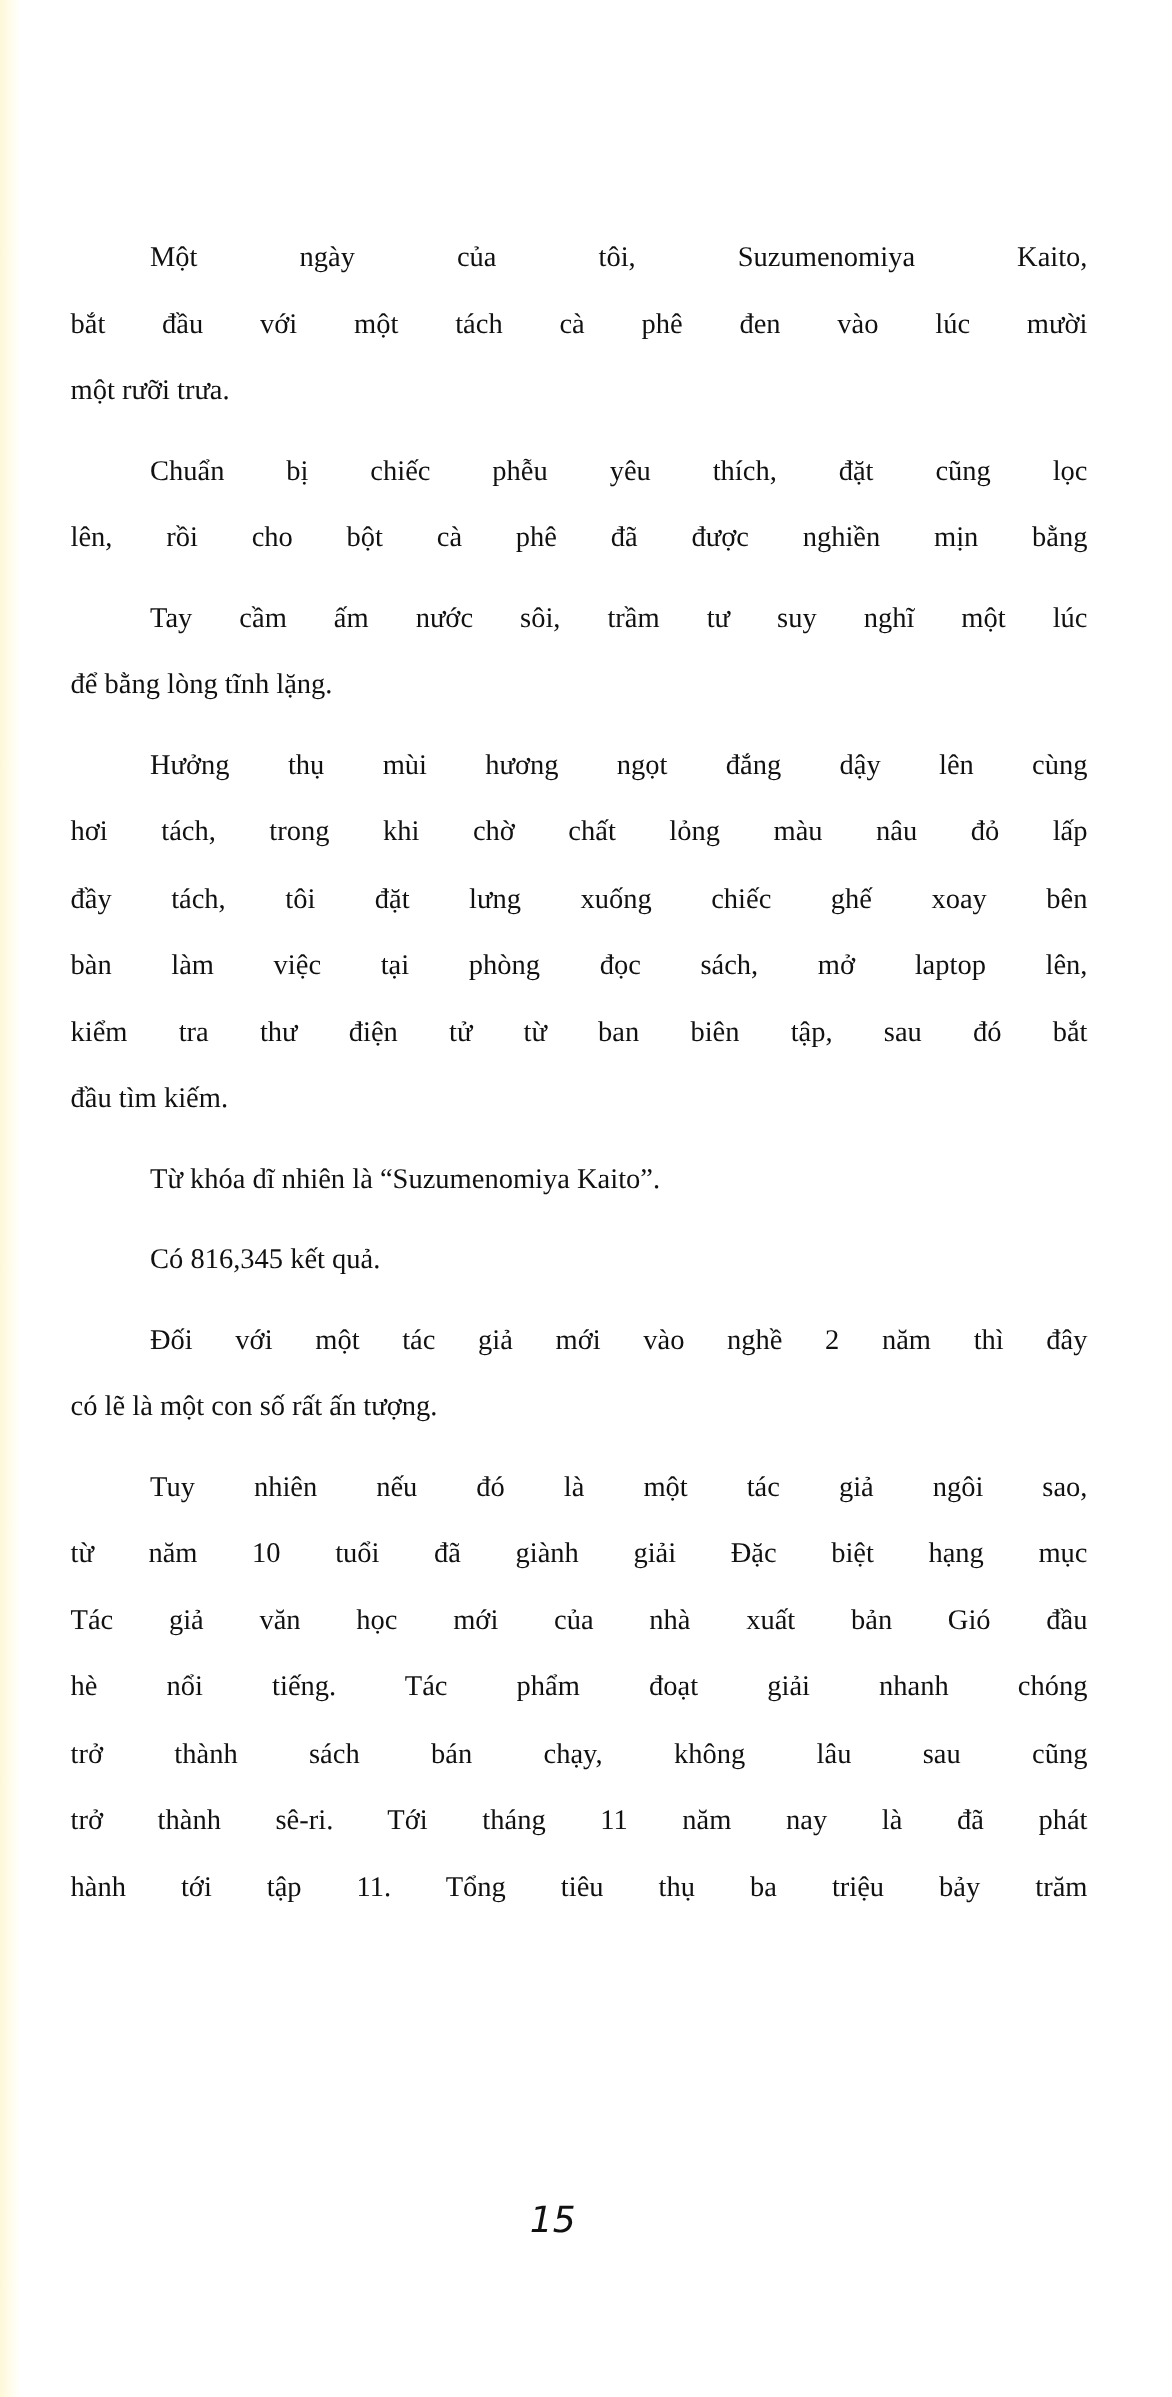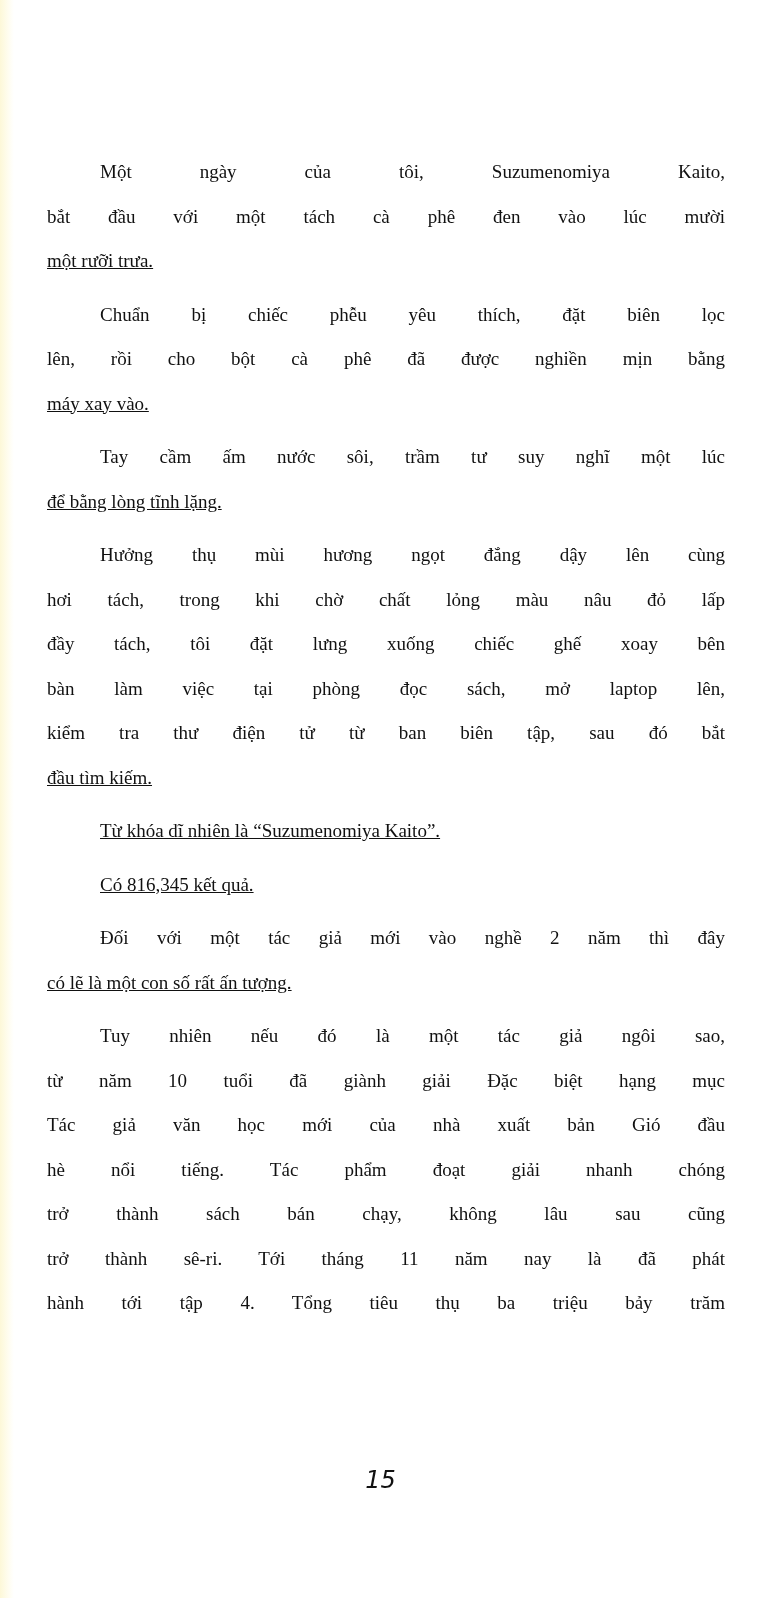--- a/index.html
+++ b/index.html
@@ -35,55 +35,52 @@
       height: 44.5px;
       line-height: 44.5px;
       font-size: 19px;
       text-align: justify;
       text-align-last: justify;
       white-space: nowrap;
       overflow: visible;
     }
     .line.last {
       text-align-last: left;
-      text-decoration: underline;
     }
     .line.indent {
       text-indent: 53px;
     }
     .page-number {
       position: absolute;
       left: 0;
       width: 737px;
       top: 1466px;
       text-align: center;
       font-size: 24px;
       font-style: italic;
       font-family: "DejaVu Sans", sans-serif;
       color: #111;
-      padding-left: 12px;
     }
   </style>
 </head>
 <body>
 
 <div class="edge-tint"></div>
 
 <div class="page-body">
 
   <div class="para">
     <span class="line indent">Một ngày của tôi, Suzumenomiya Kaito,</span>
     <span class="line">bắt đầu với một tách cà phê đen vào lúc mười</span>
     <span class="line last">một rưỡi trưa.</span>
   </div>
 
   <div class="para">
-    <span class="line indent">Chuẩn bị chiếc phễu yêu thích, đặt biên lọc</span>
+    <span class="line indent">Chuẩn bị chiếc phễu yêu thích, đặt cũng lọc</span>
     <span class="line">lên, rồi cho bột cà phê đã được nghiền mịn bằng</span>
-    <span class="line last">máy xay vào.</span>
   </div>
 
   <div class="para">
     <span class="line indent">Tay cầm ấm nước sôi, trầm tư suy nghĩ một lúc</span>
     <span class="line last">để bằng lòng tĩnh lặng.</span>
   </div>
 
 
   <div class="para">
     <span class="line indent">Hưởng thụ mùi hương ngọt đắng dậy lên cùng</span>
@@ -107,18 +104,18 @@
     <span class="line last">có lẽ là một con số rất ấn tượng.</span>
   </div>
 
   <div class="para">
     <span class="line indent">Tuy nhiên nếu đó là một tác giả ngôi sao,</span>
     <span class="line">từ năm 10 tuổi đã giành giải Đặc biệt hạng mục</span>
     <span class="line">Tác giả văn học mới của nhà xuất bản Gió đầu</span>
     <span class="line">hè nổi tiếng. Tác phẩm đoạt giải nhanh chóng</span>
     <span class="line">trở thành sách bán chạy, không lâu sau cũng</span>
     <span class="line">trở thành sê-ri. Tới tháng 11 năm nay là đã phát</span>
-    <span class="line">hành tới tập 4. Tổng tiêu thụ ba triệu bảy trăm</span>
+    <span class="line">hành tới tập 11. Tổng tiêu thụ ba triệu bảy trăm</span>
   </div>
 
 </div>
 
 <div class="page-number">15</div>
 
 </body></html>

